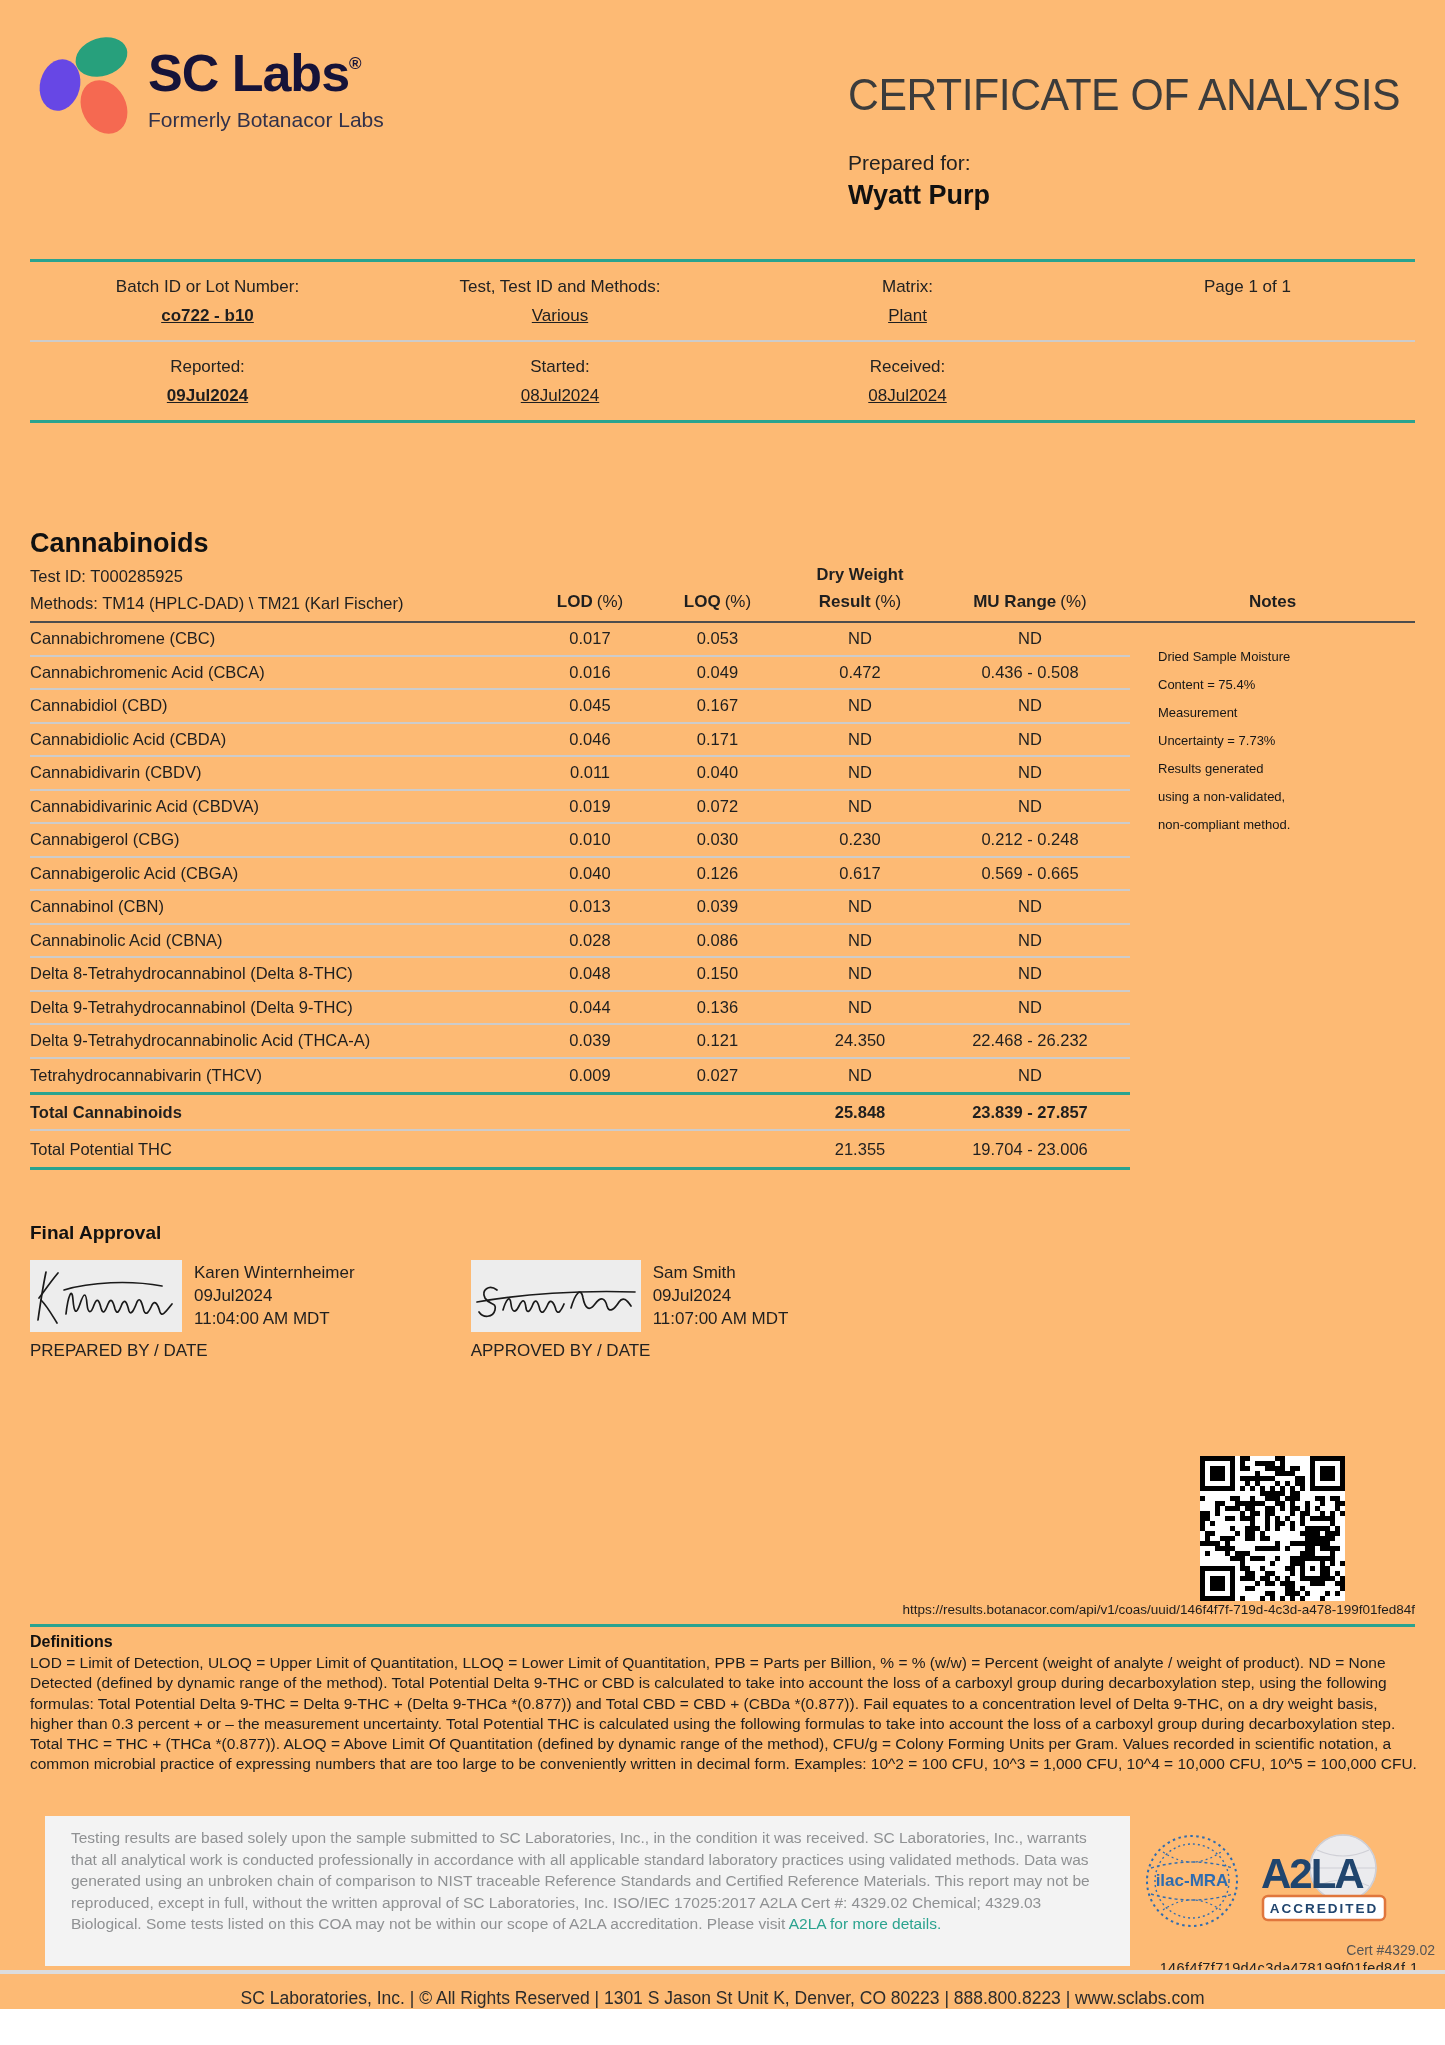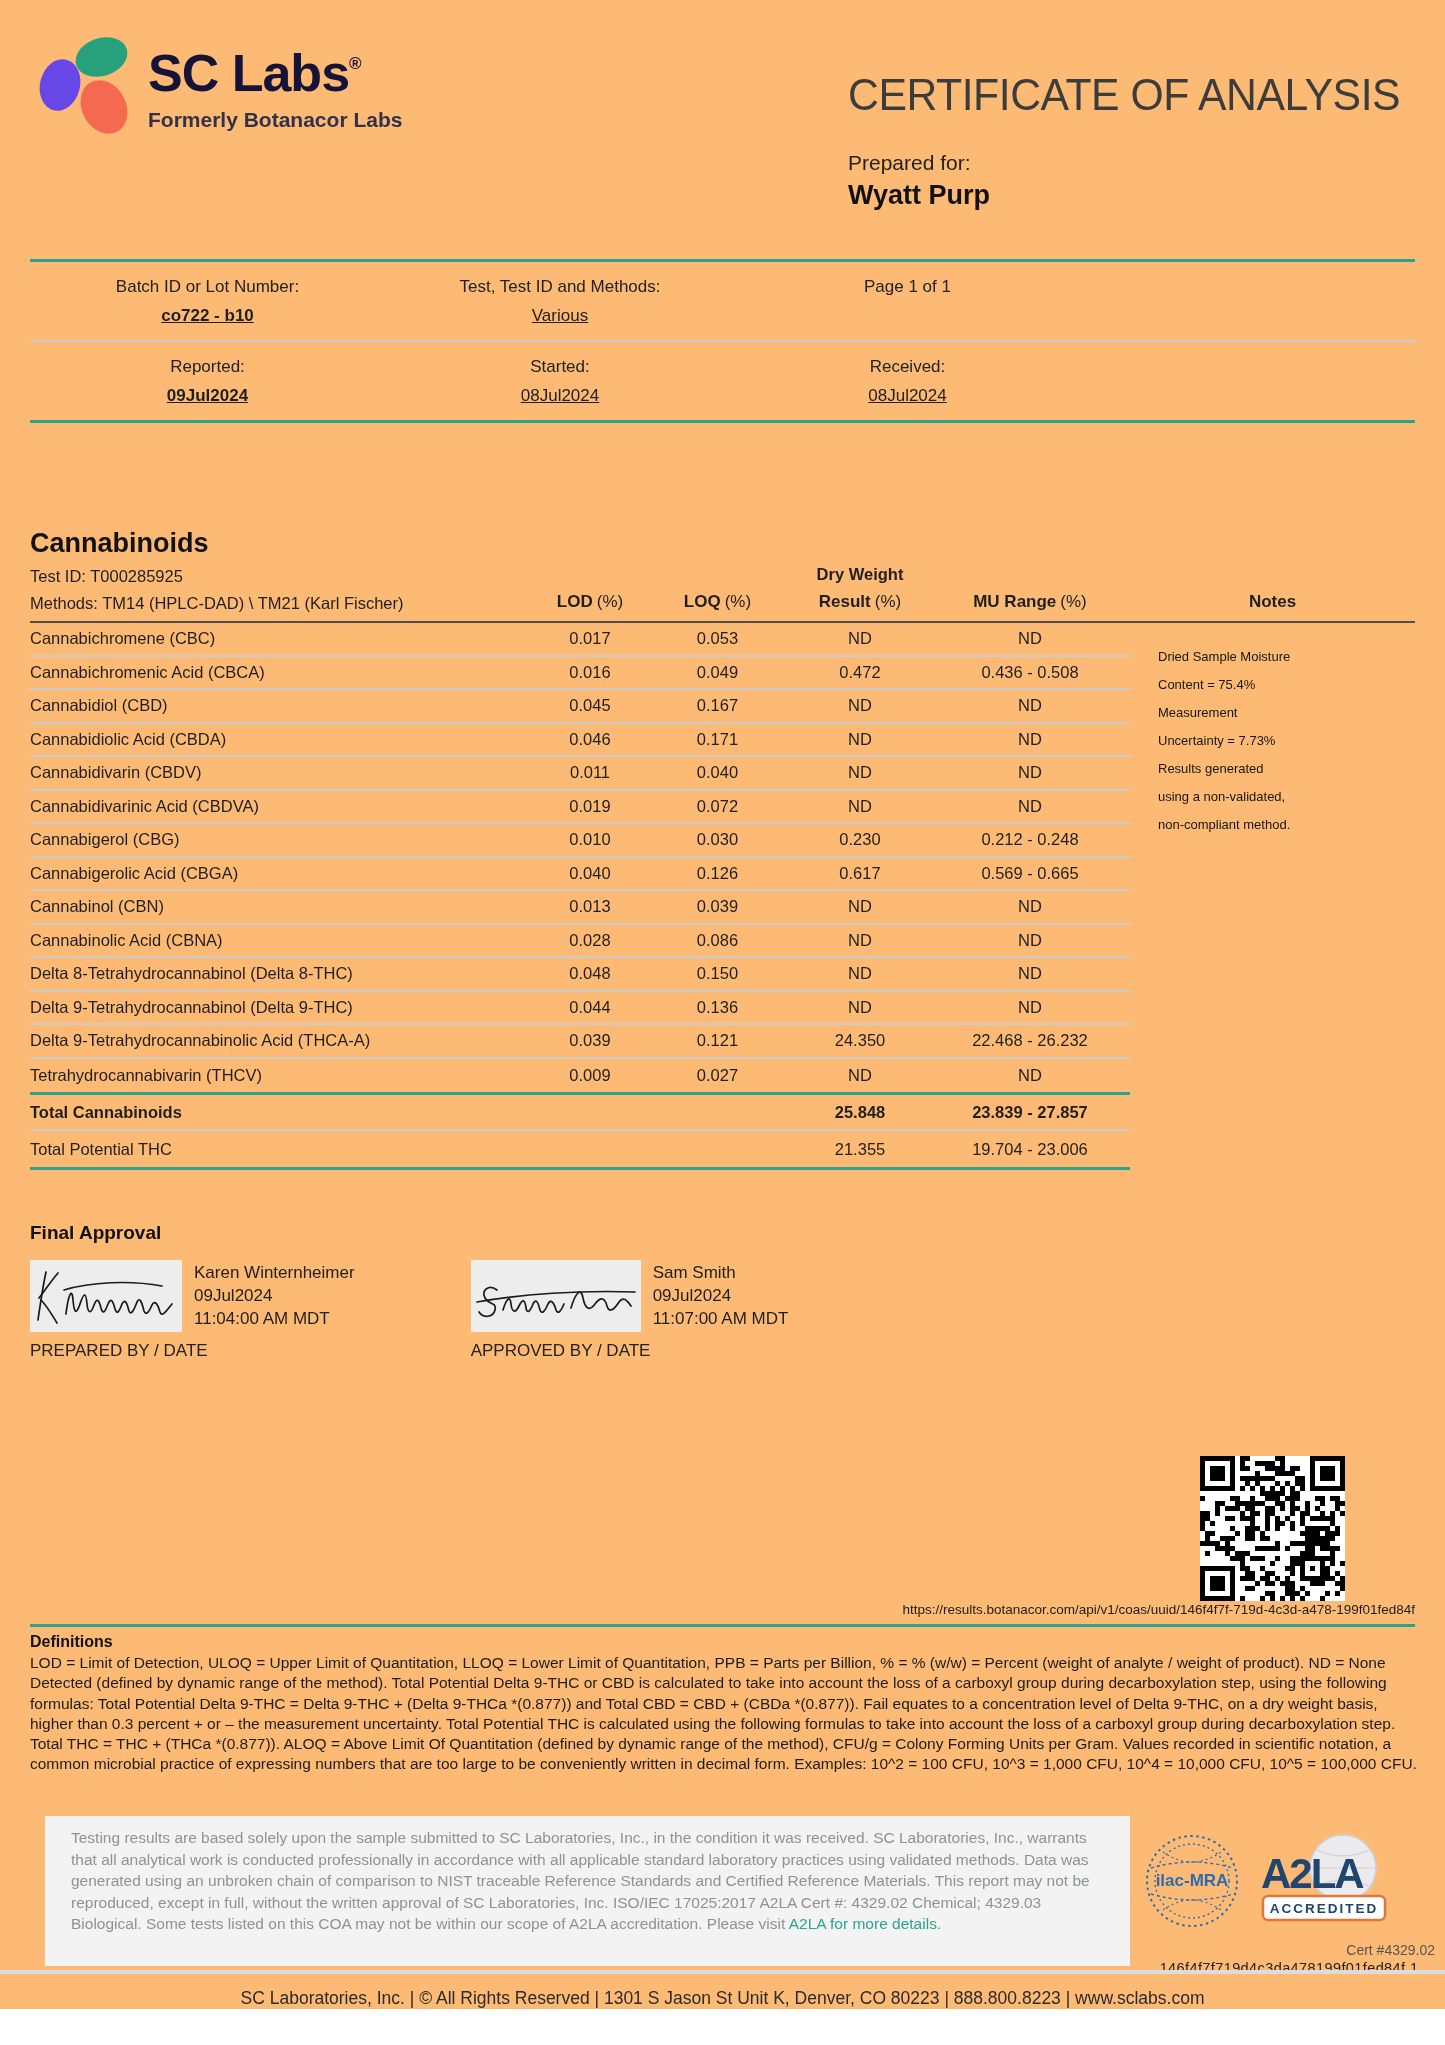--- a/index.html
+++ b/index.html
@@ -13,21 +13,21 @@
 
   
   .logo-mark{position:absolute;left:30px;top:32px;width:110px;height:110px;}
   .petal{position:absolute;border-radius:50%;}
   .petal.green{left:45px;top:6px;width:53px;height:38px;transform:rotate(-18deg);background:var(--petal-green,#27a07c);}
   .petal.purple{left:10px;top:27px;width:40px;height:52px;transform:rotate(14deg);background:var(--petal-purple,#6747e5);}
   .petal.coral{left:52px;top:47px;width:44px;height:56px;transform:rotate(-28deg);background:var(--petal-coral,#f56951);}
   .logo-text{position:absolute;left:148px;top:38px;}
   .logo-title{font-size:52px;font-weight:bold;color:var(--navy);letter-spacing:-1px;line-height:52px;}
   .logo-reg{font-size:17px;vertical-align:22px;font-weight:bold;}
-  .logo-sub{font-size:21px;color:#31314a;margin-top:9px;font-weight:bold;}
+  .logo-sub{font-size:21px;color:#31314a;margin-top:9px;}
 
   .title-block{position:absolute;left:848px;top:72px;}
   .doc-title{font-size:45px;font-weight:300;color:#3c3c3c;letter-spacing:-0.5px;
              transform:scaleX(0.95);transform-origin:left top;white-space:nowrap;line-height:46px;}
   .prepared-label{font-size:21px;margin-top:33px;color:#222;}
   .client-name{font-size:27px;font-weight:bold;margin-top:5px;color:#111;}
 
   
   .sample-section{position:absolute;left:30px;top:259px;width:1385px;}
   .sample-name{font-size:28px;font-weight:bold;color:#111;margin-bottom:9px;}
@@ -118,20 +118,24 @@
   <div class="sample-section">
     <div class="info-table">
       <div class="info-row">
         <div class="info-cell">
           <div class="ilabel">Batch ID or Lot Number:</div>
           <div class="ivalue v-bold">co722 - b10</div>
         </div>
         <div class="info-cell">
           <div class="ilabel">Test, Test ID and Methods:</div>
           <div class="ivalue">Various</div>
+        </div>
+        <div class="info-cell">
+          <div class="ilabel">Matrix:</div>
+          <div class="ivalue">Plant</div>
         </div>
         <div class="info-cell">
           <div class="ilabel">Page 1 of 1</div>
         </div>
       </div>
       <div class="info-row">
         <div class="info-cell">
           <div class="ilabel">Reported:</div>
           <div class="ivalue v-bold">09Jul2024</div>
         </div>

